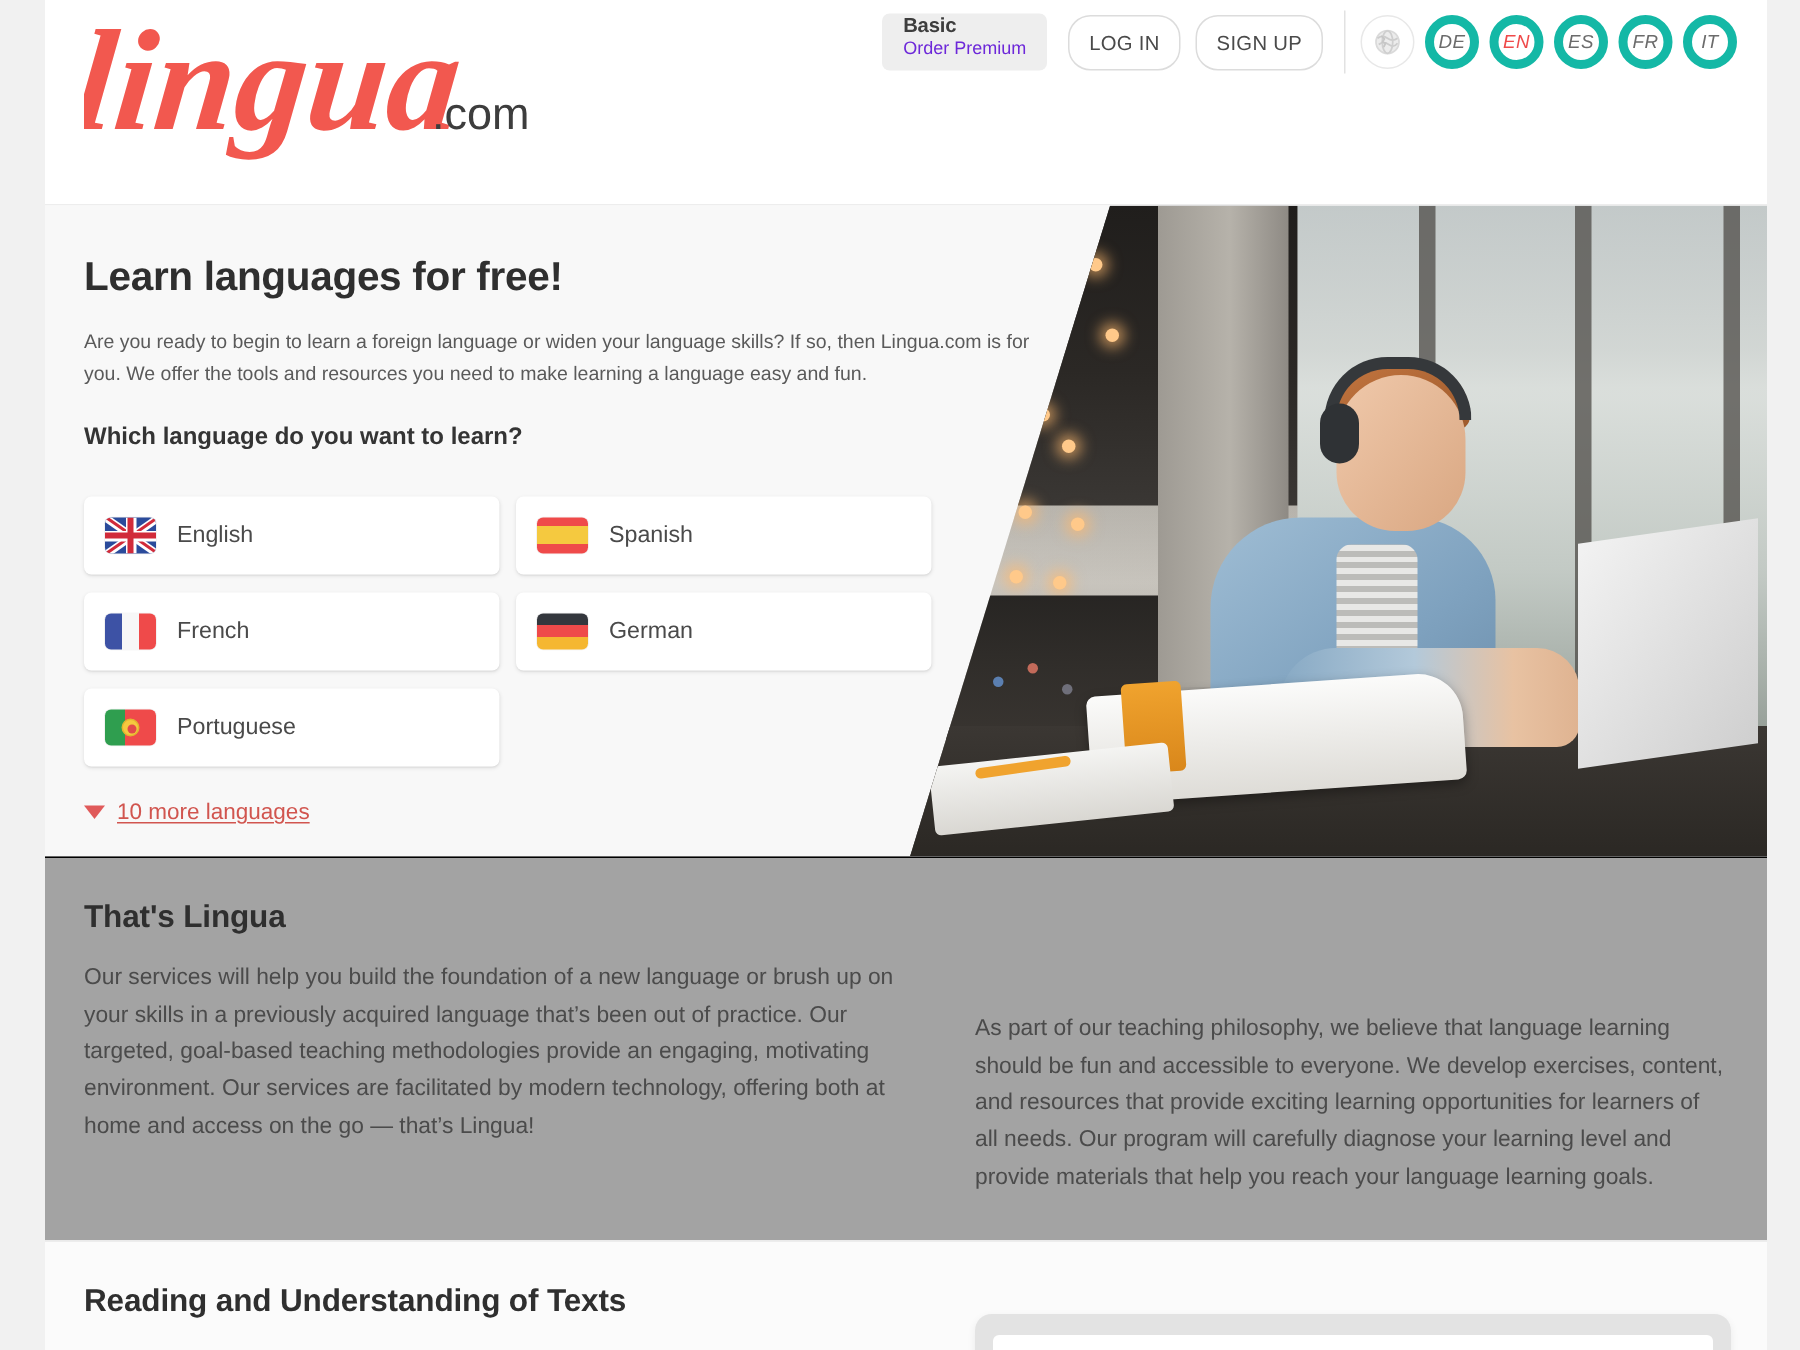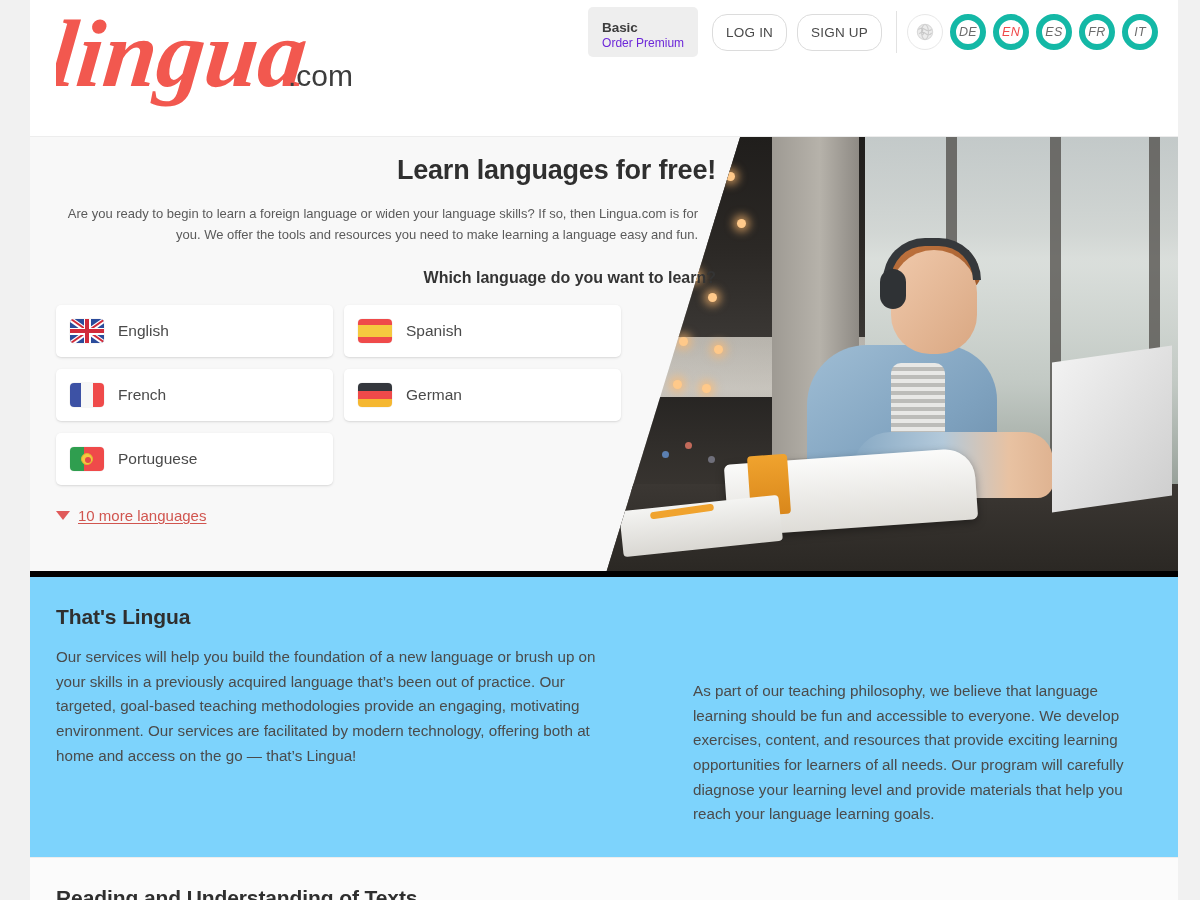--- a/index.html
+++ b/index.html
@@ -34,21 +34,21 @@
   }
   .logo svg { display: block; }
 
   .header-nav {
     position: absolute; right: 20px; top: 7px;
     display: flex; align-items: center; gap: 0;
   }
   .basic-pill {
     background: #eeeeee;
     border-radius: 5px;
-    padding: 13px 14px 7px 14px;
+    padding: 0 14px 7px 14px;
     min-width: 100px;
     margin-right: 14px;
     line-height: 1.15;
   }
   .basic-pill .bp-title {
     font-size: 13.5px; font-weight: bold; color: #3d3d3d;
     display: block; letter-spacing: -0.1px;
   }
   .basic-pill .bp-sub {
     font-size: 12px; color: #6d28d9; display: block; margin-top: 1px;
@@ -208,33 +208,33 @@
     position: absolute; left: 0; bottom: 18%;
     width: 30%; height: 22%;
     background: linear-gradient(to bottom, #1f1d1b, #35312d);
     opacity: 0.95;
   }
   .photo-dot {
     position: absolute; width: 7px; height: 7px; border-radius: 50%;
   }
 
   .hero-text {
-    position: absolute; left: 26px; top: 18px; width: 660px; text-align: right;
+    position: absolute; left: 26px; top: 32px; width: 660px;
   }
   .hero-title {
     font-size: 27px; font-weight: bold; color: #2f2f2f;
     letter-spacing: -0.2px; margin-bottom: 17px;
   }
   .hero-para {
     font-size: 13px; color: #5a5a5a; line-height: 1.62;
     width: 642px; margin-bottom: 24px;
   }
   .hero-sub {
     font-size: 16px; font-weight: bold; color: #343434;
-    margin-bottom: 18px;
+    margin-bottom: 30px;
   }
 
   .lang-grid {
     display: grid;
     grid-template-columns: 277px 277px;
     column-gap: 11px; row-gap: 12px;
     width: 565px;
   }
   .lang-card {
     height: 52px;
@@ -289,36 +289,36 @@
     border-right: 7px solid transparent;
     border-top: 9px solid #e05a5a;
   }
   .more-langs-label {
     font-size: 15px; color: #d1554f; text-decoration: underline;
     text-underline-offset: 2px;
   }
 
   
   .section {
-    background: #7dd3fc;
-    border-top: 6px solid #000000;
+    background: #a3a3a3;
+    border-top: 1px solid #000000;
     padding: 28px 26px 30px 26px;
     position: relative;
   }
   .section-title {
     font-size: 21px; font-weight: bold; color: #2f2f2f;
     margin-bottom: 16px; letter-spacing: -0.1px;
   }
   .two-col {
     display: grid; grid-template-columns: 566px 1fr; column-gap: 28px;
   }
   .body-text {
     font-size: 15.2px; color: #4b4b4b; line-height: 1.62;
   }
-  .col-right-pad { padding-top: 34px; margin-left: 43px; }
+  .col-right-pad { padding-top: 34px; }
 
   
   .section-reading {
     background: #fbfbfb;
     border-top: 1px solid #ededed;
     padding: 28px 26px 0 26px;
     position: relative;
     height: 160px;
     overflow: hidden;
   }

